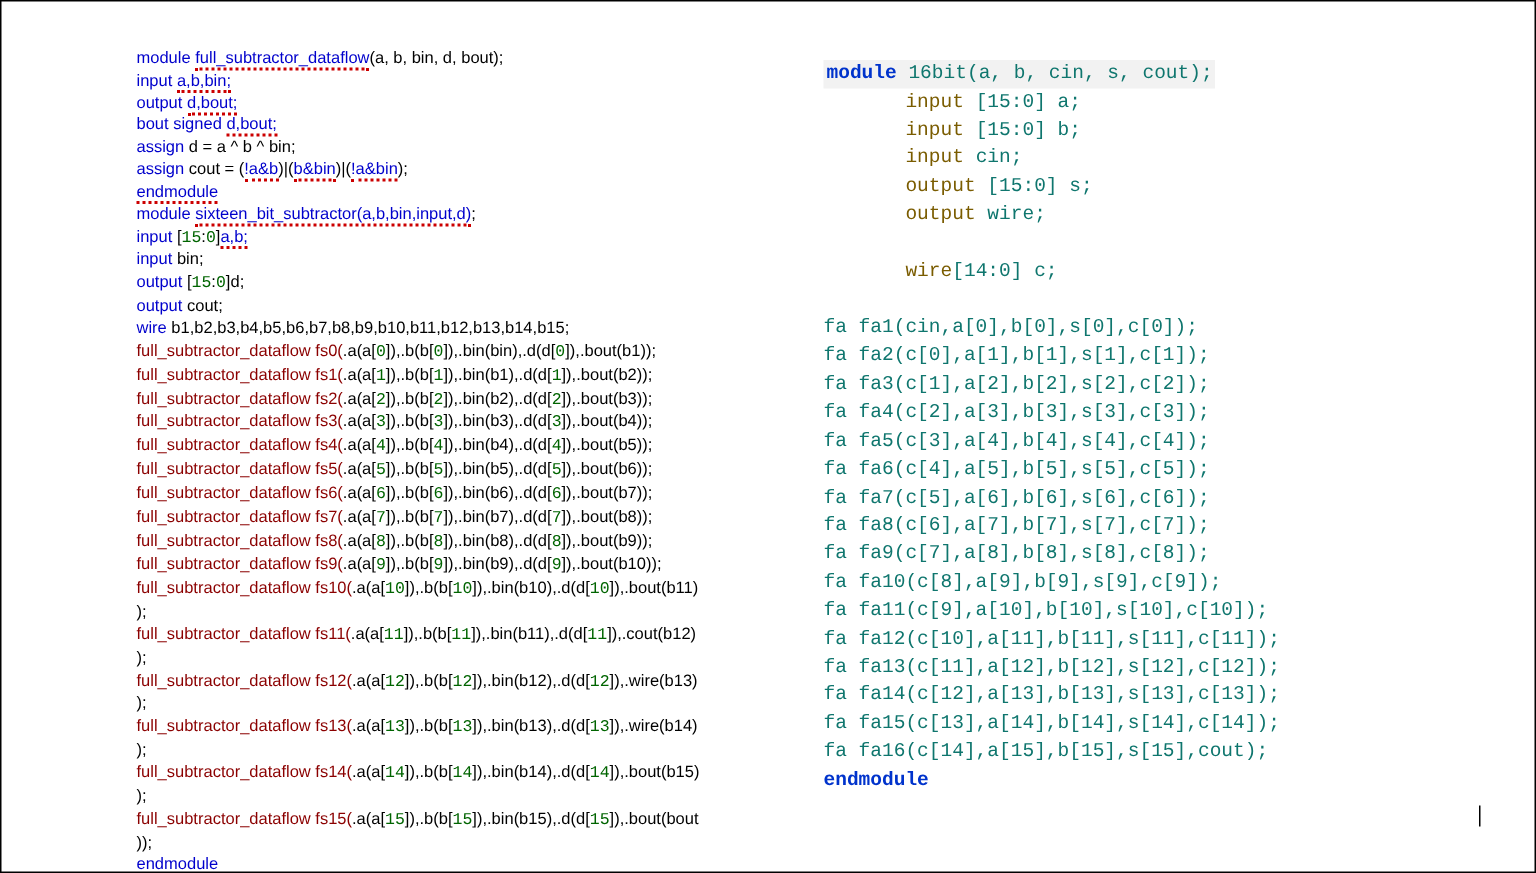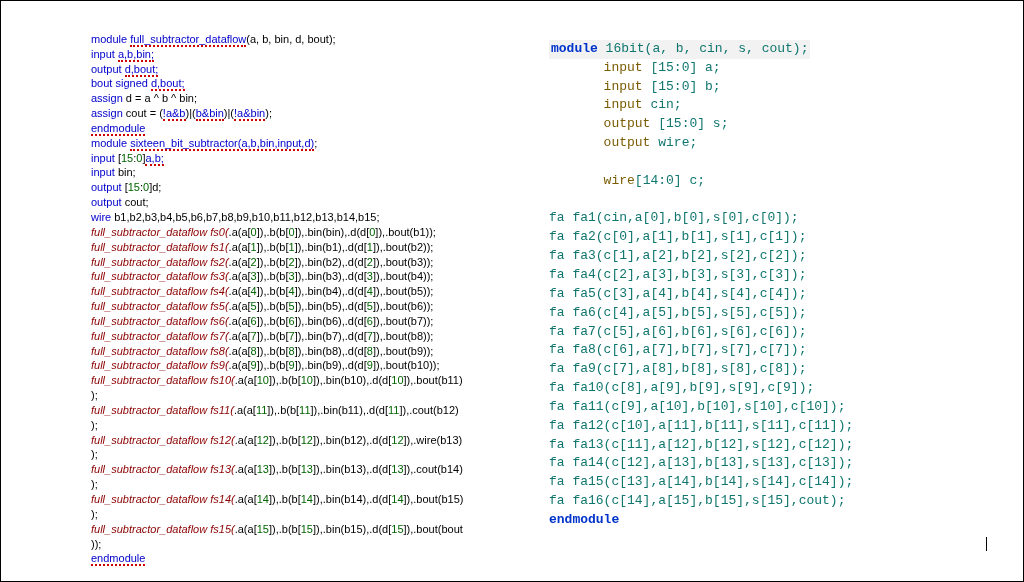--- a/index.html
+++ b/index.html
@@ -33,22 +33,22 @@
   .right {
     flex: 1;
     font-family: "Courier New", Courier, monospace;
     font-size: 13px;
     line-height: 1.45;
     padding-top: 4px;
   }
   
   .kw   { color: #0000cc; }            
   .err  { color: #0000cc; border-bottom: 2px dotted #cc0000; } 
-  .name { color: #8B0000; font-style: italic; }            
-  .num  { color: #006400; }            
+  .name { color: #8B0000; }            
+  .num  { color: #006400; font-family: Liberation Mono, monospace; }            
   .plain{ color: #000; }
   .rkw  { color: #0033cc; font-weight: bold; } 
   .rtype{ color: #7a5c00; }               
   .rplain{ color:#0f766e; }
   .highlight {
     background: #f2f2f2;
     display: inline-block;
     padding: 0 2px;
   }
   .caret {
@@ -75,21 +75,21 @@
 <span class="err">endmodule</span>
 <span class="kw">module </span><span class="err">sixteen_bit_subtractor(a,b,bin,input,d)</span><span class="plain">;</span>
 <span class="kw">input </span><span class="plain">[</span><span class="num">15</span><span class="plain">:</span><span class="num">0</span><span class="plain">]</span><span class="err">a,b;</span>
 <span class="kw">input </span><span class="plain">bin;</span>
 <span class="kw">output </span><span class="plain">[</span><span class="num">15</span><span class="plain">:</span><span class="num">0</span><span class="plain">]d;</span>
 <span class="kw">output </span><span class="plain">cout;</span>
 <span class="kw">wire </span><span class="plain">b1,b2,b3,b4,b5,b6,b7,b8,b9,b10,b11,b12,b13,b14,b15;</span>
 <div id="fs-holder"><div><span class="name">full_subtractor_dataflow fs0(</span><span class="plain">.a(a[</span><span class="num">0</span><span class="plain">]),.b(b[</span><span class="num">0</span><span class="plain">]),.bin(bin),.d(d[</span><span class="num">0</span><span class="plain">]),.bout(b1));</span></div><div><span class="name">full_subtractor_dataflow fs1(</span><span class="plain">.a(a[</span><span class="num">1</span><span class="plain">]),.b(b[</span><span class="num">1</span><span class="plain">]),.bin(b1),.d(d[</span><span class="num">1</span><span class="plain">]),.bout(b2));</span></div><div><span class="name">full_subtractor_dataflow fs2(</span><span class="plain">.a(a[</span><span class="num">2</span><span class="plain">]),.b(b[</span><span class="num">2</span><span class="plain">]),.bin(b2),.d(d[</span><span class="num">2</span><span class="plain">]),.bout(b3));</span></div><div><span class="name">full_subtractor_dataflow fs3(</span><span class="plain">.a(a[</span><span class="num">3</span><span class="plain">]),.b(b[</span><span class="num">3</span><span class="plain">]),.bin(b3),.d(d[</span><span class="num">3</span><span class="plain">]),.bout(b4));</span></div><div><span class="name">full_subtractor_dataflow fs4(</span><span class="plain">.a(a[</span><span class="num">4</span><span class="plain">]),.b(b[</span><span class="num">4</span><span class="plain">]),.bin(b4),.d(d[</span><span class="num">4</span><span class="plain">]),.bout(b5));</span></div><div><span class="name">full_subtractor_dataflow fs5(</span><span class="plain">.a(a[</span><span class="num">5</span><span class="plain">]),.b(b[</span><span class="num">5</span><span class="plain">]),.bin(b5),.d(d[</span><span class="num">5</span><span class="plain">]),.bout(b6));</span></div><div><span class="name">full_subtractor_dataflow fs6(</span><span class="plain">.a(a[</span><span class="num">6</span><span class="plain">]),.b(b[</span><span class="num">6</span><span class="plain">]),.bin(b6),.d(d[</span><span class="num">6</span><span class="plain">]),.bout(b7));</span></div><div><span class="name">full_subtractor_dataflow fs7(</span><span class="plain">.a(a[</span><span class="num">7</span><span class="plain">]),.b(b[</span><span class="num">7</span><span class="plain">]),.bin(b7),.d(d[</span><span class="num">7</span><span class="plain">]),.bout(b8));</span></div><div><span class="name">full_subtractor_dataflow fs8(</span><span class="plain">.a(a[</span><span class="num">8</span><span class="plain">]),.b(b[</span><span class="num">8</span><span class="plain">]),.bin(b8),.d(d[</span><span class="num">8</span><span class="plain">]),.bout(b9));</span></div><div><span class="name">full_subtractor_dataflow fs9(</span><span class="plain">.a(a[</span><span class="num">9</span><span class="plain">]),.b(b[</span><span class="num">9</span><span class="plain">]),.bin(b9),.d(d[</span><span class="num">9</span><span class="plain">]),.bout(b10));</span></div></div><div id="fsb-holder"><div><span class="name">full_subtractor_dataflow fs10(</span><span class="plain">.a(a[</span><span class="num">10</span><span class="plain">]),.b(b[</span><span class="num">10</span><span class="plain">]),.bin(b10),.d(d[</span><span class="num">10</span><span class="plain">]),.bout(b11)</span>
 <span class="plain">);</span></div><div><span class="name">full_subtractor_dataflow fs11(</span><span class="plain">.a(a[</span><span class="num">11</span><span class="plain">]),.b(b[</span><span class="num">11</span><span class="plain">]),.bin(b11),.d(d[</span><span class="num">11</span><span class="plain">]),.cout(b12)</span>
 <span class="plain">);</span></div><div><span class="name">full_subtractor_dataflow fs12(</span><span class="plain">.a(a[</span><span class="num">12</span><span class="plain">]),.b(b[</span><span class="num">12</span><span class="plain">]),.bin(b12),.d(d[</span><span class="num">12</span><span class="plain">]),.wire(b13)</span>
-<span class="plain">);</span></div><div><span class="name">full_subtractor_dataflow fs13(</span><span class="plain">.a(a[</span><span class="num">13</span><span class="plain">]),.b(b[</span><span class="num">13</span><span class="plain">]),.bin(b13),.d(d[</span><span class="num">13</span><span class="plain">]),.cout(b14)</span>
+<span class="plain">);</span></div><div><span class="name">full_subtractor_dataflow fs13(</span><span class="plain">.a(a[</span><span class="num">13</span><span class="plain">]),.b(b[</span><span class="num">13</span><span class="plain">]),.bin(b13),.d(d[</span><span class="num">13</span><span class="plain">]),.wire(b14)</span>
 <span class="plain">);</span></div><div><span class="name">full_subtractor_dataflow fs14(</span><span class="plain">.a(a[</span><span class="num">14</span><span class="plain">]),.b(b[</span><span class="num">14</span><span class="plain">]),.bin(b14),.d(d[</span><span class="num">14</span><span class="plain">]),.bout(b15)</span>
 <span class="plain">);</span></div><div><span class="name">full_subtractor_dataflow fs15(</span><span class="plain">.a(a[</span><span class="num">15</span><span class="plain">]),.b(b[</span><span class="num">15</span><span class="plain">]),.bin(b15),.d(d[</span><span class="num">15</span><span class="plain">]),.bout(bout</span>
 <span class="plain">));</span></div></div><span class="err">endmodule</span>
   </div>
 
   <div class="col right">
 <span class="highlight"><span class="rkw">module</span><span class="rplain"> 16bit(a, b, cin, s, cout);</span></span>
 <span class="rplain">       </span><span class="rtype">input</span><span class="rplain"> [15:0] a;</span>
 <span class="rplain">       </span><span class="rtype">input</span><span class="rplain"> [15:0] b;</span>
 <span class="rplain">       </span><span class="rtype">input</span><span class="rplain"> cin;</span>

